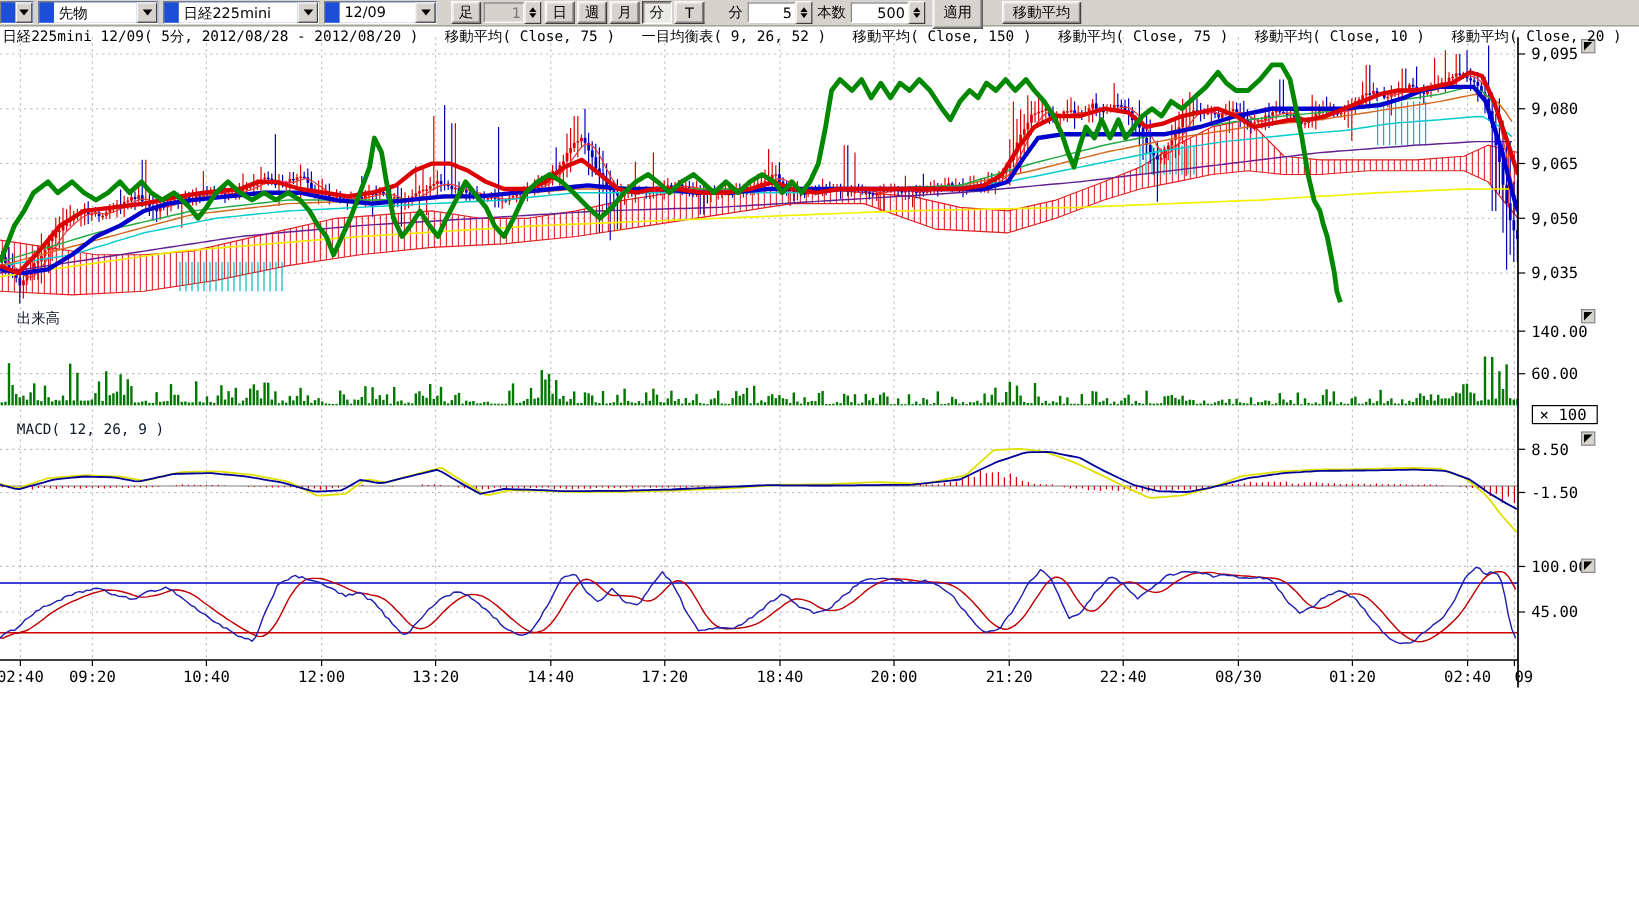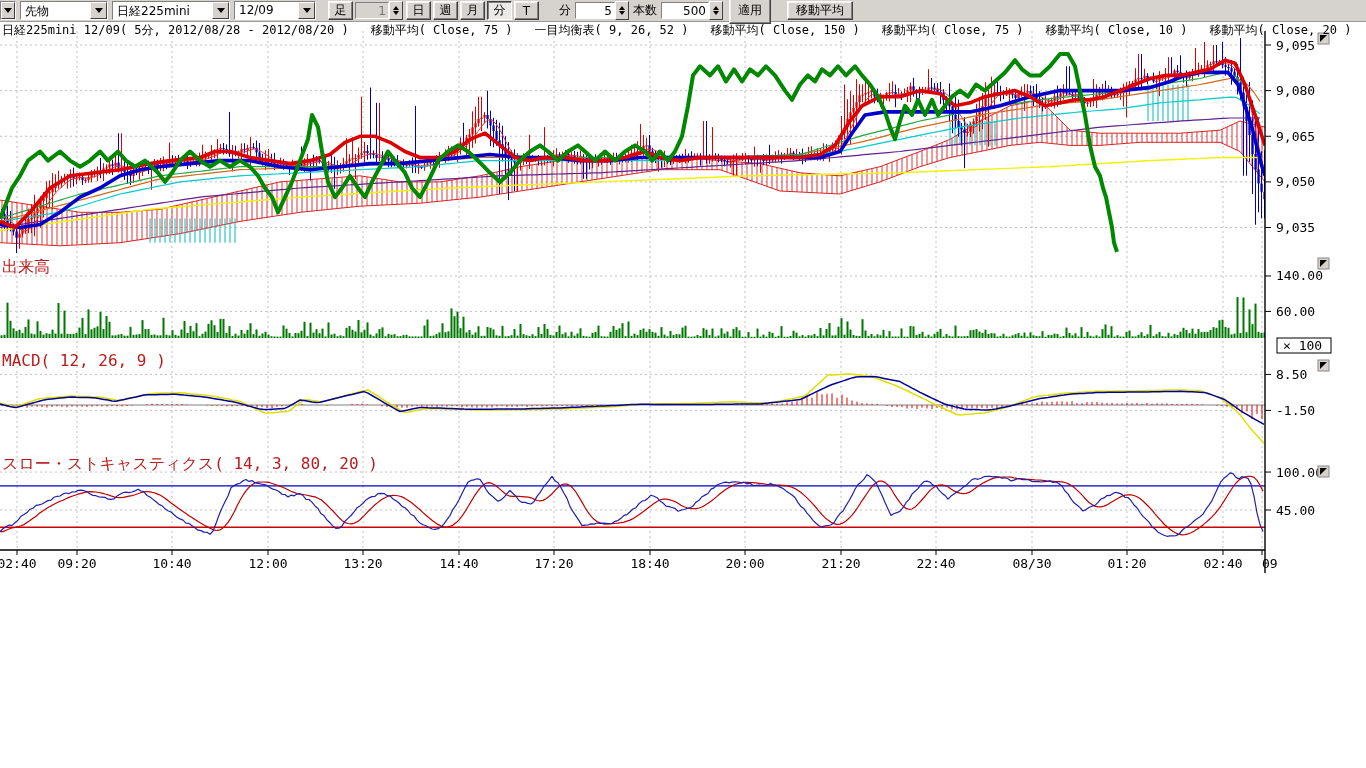--- a/index.html
+++ b/index.html
@@ -2,21 +2,21 @@
 <html><head>
 <meta charset="utf-8">
 <style>
   html,body{margin:0;padding:0;background:#fff;}
   #screen{position:relative;width:1366px;height:768px;background:#fff;overflow:hidden;
     font-family:"DejaVu Sans Mono", monospace;}
   
   .tb{position:absolute;left:0;top:0;width:1366px;height:21px;background:#d6d3ce;
     border-bottom:1px solid #9a9a94;display:flex;align-items:center;z-index:5;
     font-family:"DejaVu Sans", sans-serif;font-size:12px;color:#000;}
-  .combo{display:flex;height:17px;border:1px solid;border-color:#808080 #fff #fff #808080;background:#1d4ed8;margin-right:4px;}
+  .combo{display:flex;height:17px;border:1px solid;border-color:#808080 #fff #fff #808080;background:#1d4ed8;margin-right:4px;padding-left:12px;}
   .combo .fld{padding:1px 4px 0 4px;white-space:nowrap;overflow:hidden;background:#fff;}
   .combo .arr{width:15px;background:#d6d3ce;border:1px solid;border-color:#fff #404040 #404040 #fff;
     display:flex;align-items:center;justify-content:center;}
   .tri-dn{width:0;height:0;border-left:4px solid transparent;border-right:4px solid transparent;border-top:5px solid #000;}
   .btn{height:17px;min-width:17px;padding:0 3px;background:#d6d3ce;border:1px solid;
     border-color:#fff #404040 #404040 #fff;box-shadow:inset -1px -1px 0 #808080, inset 1px 1px 0 #f4f3f1;
     display:flex;align-items:center;justify-content:center;margin-right:2px;font-size:12px;}
   .btn.pressed{background:#eceae6;border-color:#404040 #fff #fff #404040;box-shadow:inset 1px 1px 0 #808080;}
   .lbl{padding:0 4px;}
   .field{height:15px;border:1px solid;border-color:#808080 #fff #fff #808080;background:#fff;
@@ -25,21 +25,21 @@
   .spin{width:12px;height:17px;background:#d6d3ce;border:1px solid;border-color:#fff #404040 #404040 #fff;
     display:flex;flex-direction:column;align-items:center;justify-content:center;gap:1px;}
   .spin i{display:block;width:0;height:0;border-left:3px solid transparent;border-right:3px solid transparent;}
   .spin .up{border-bottom:4px solid #000;}
   .spin .dn{border-top:4px solid #000;}
   .gap{width:8px;}
   
   .legend{position:absolute;left:2px;z-index:4;font-size:12px;line-height:13px;color:#000;white-space:nowrap;
     font-family:"DejaVu Sans Mono", monospace;}
   .legend span{margin-right:22px;}
-  .pane-label{position:absolute;left:2px;z-index:4;font-size:16px;color:#b91c1c;white-space:nowrap;
+  .pane-label{position:absolute;left:14px;z-index:4;font-size:12px;color:#0f172a;white-space:nowrap;
     font-family:"DejaVu Sans Mono", monospace;}
   svg{position:absolute;left:0;top:0;z-index:1;}
 </style>
 </head>
 <body>
 
 <div id="screen">
 
   <div class="tb">
     <div class="combo" style="width:14px;margin-left:0;">
@@ -96,21 +96,20 @@
     <div class="gap" style="width:6px;"></div>
     <div class="btn" style="padding:4px 8px;">適用</div>
     <div class="gap" style="width:14px;"></div>
     <div class="btn" style="padding:0 8px;">移動平均</div>
   </div>
 
   <div class="legend" style="top:24px;" id="legend-row1"><span>日経225mini 12/09( 5分, 2012/08/28 - 2012/08/20 )</span><span>移動平均( Close, 75 )</span><span>一目均衡表( 9, 26, 52 )</span><span>移動平均( Close, 150 )</span><span>移動平均( Close, 75 )</span><span>移動平均( Close, 10 )</span><span>移動平均( Close, 20 )</span></div>
 
   <div class="pane-label" style="top:257px;">出来高</div>
   <div class="pane-label" style="top:351px;">MACD( 12, 26, 9 )</div>
-  <div class="pane-label" style="top:454px;">スロー・ストキャスティクス( 14, 3, 80, 20 )</div>
 
   <svg id="chart" width="1366" height="768">
       <defs>
         <clipPath id="cp-price">
           <rect x="0" y="31" width="1265" height="222"></rect>
         </clipPath>
         <clipPath id="cp-vol">
           <rect x="0" y="255" width="1265" height="83"></rect>
         </clipPath>
         <clipPath id="cp-macd">

